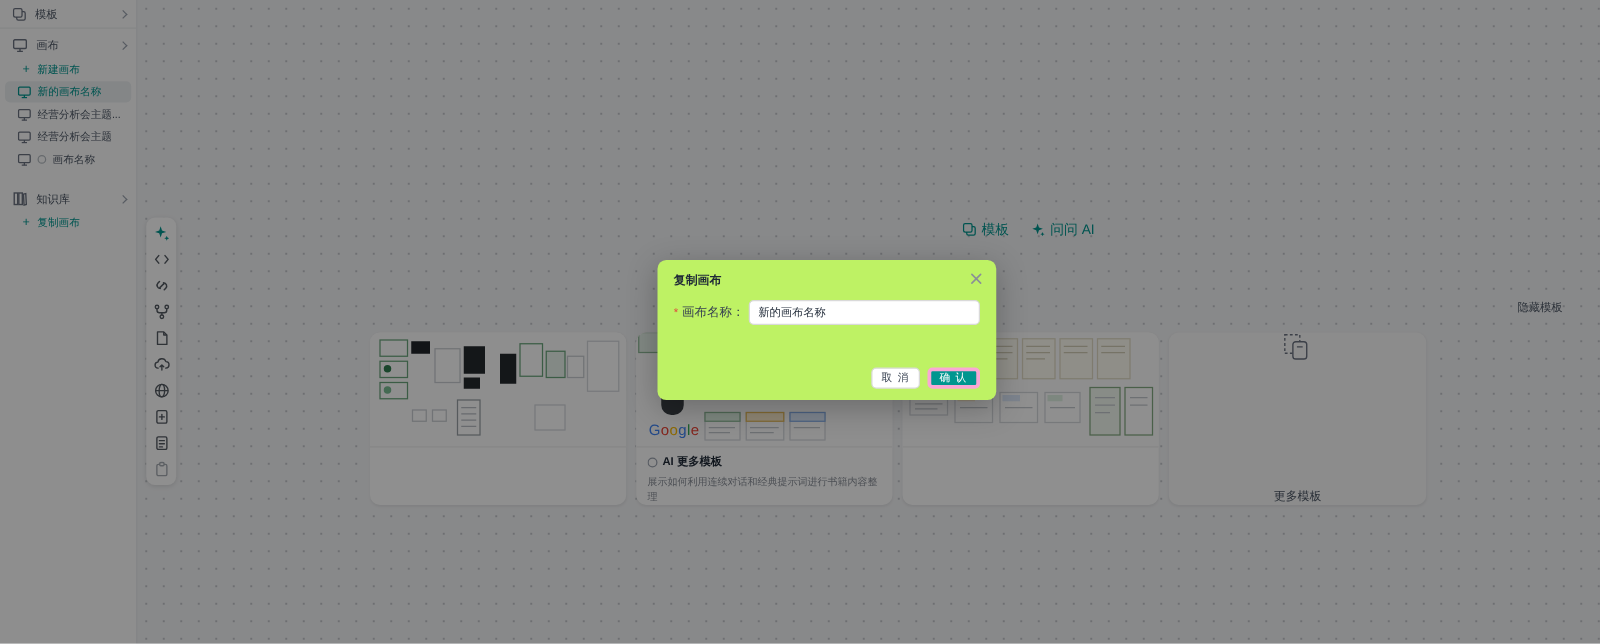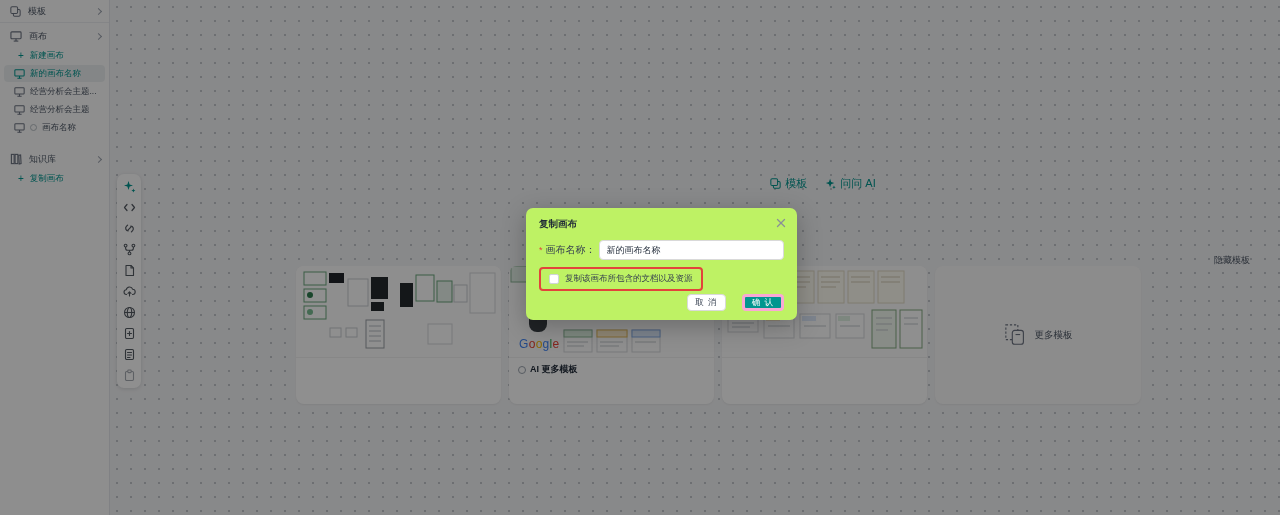--- a/index.html
+++ b/index.html
@@ -6,36 +6,36 @@
   html,body { width:1280px; height:515px; overflow:hidden; font-family:"Liberation Sans","DejaVu Sans",sans-serif; }
   .app { position:relative; width:1280px; height:515px; background:#f3f4f6; }
 
   
   .canvas-area { position:absolute; left:110px; top:0; right:0; bottom:0; background:#f3f4f6;
     background-image:radial-gradient(#c3c7cc 1px, transparent 1.2px); background-size:14px 14px; }
   .hint { position:absolute; left:603px; top:151px; width:220px; text-align:center;
     font-size:11.5px; color:#4b5563; letter-spacing:.5px; }
   .actions { position:absolute; left:603px; top:176px; width:220px; display:flex; justify-content:center; gap:18px; }
   .action { display:flex; align-items:center; gap:4px; color:#00968F; font-size:11px; cursor:pointer; }
-  .hide-templates { position:absolute; left:1104px; top:254px; font-size:9px; color:#4b5563; cursor:pointer; }
+  .hide-templates { position:absolute; left:1104px; top:240px; font-size:9px; color:#4b5563; cursor:pointer; }
 
   
   .cards { position:absolute; left:186px; top:266px; display:flex; gap:8px; }
   .card { width:205px; height:138px; background:#fff; border-radius:8px; overflow:hidden;
     box-shadow:0 1px 2px rgba(0,0,0,.06); }
   .card-preview { width:205px; height:92px; background:#fdfdfd; border-bottom:1px solid #f0f0f0; position:relative; }
   .card-footer { padding:5px 9px 0 9px; }
   .card-title { font-size:9px; font-weight:bold; color:#1f2937; display:flex; align-items:center; gap:4px;
     white-space:nowrap; overflow:hidden; }
   .card-desc { margin-top:4px; font-size:8px; color:#8a8f98; line-height:1.45; }
   .google-brand { position:absolute; left:10px; bottom:6px; font-size:12px; font-weight:normal; letter-spacing:.3px; }
   .gl1,.gl4 { color:#4285F4; } .gl2,.gl6 { color:#EA4335; } .gl3 { color:#FBBC05; } .gl5 { color:#34A853; }
   .ring { display:inline-block; width:8px; height:8px; border:1px solid #9ca3af; border-radius:50%; flex:none; }
   .card-more { width:206px; height:138px; background:#fafafa; border-radius:8px; display:flex;
-    flex-direction:row; align-items:center; justify-content:center; gap:7px; box-shadow:0 1px 2px rgba(0,0,0,.06); cursor:pointer; }
+    flex-direction:column; align-items:center; justify-content:space-between; gap:7px; box-shadow:0 1px 2px rgba(0,0,0,.06); cursor:pointer; }
   .card-more-label { font-size:9.5px; color:#4b5563; }
 
   
   .sidebar { position:absolute; left:0; top:0; width:110px; height:515px; background:#fefefe;
     border-right:1px solid #e5e7eb; padding-top:1px; }
   .s-row { display:flex; align-items:center; height:20px; padding:0 8px 0 10px; font-size:9px; color:#4b5563; cursor:pointer; }
   .s-row .lbl { margin-left:7px; flex:1; white-space:nowrap; overflow:hidden; }
   .chev { width:5px; height:5px; border-right:1px solid #9ca3af; border-top:1px solid #9ca3af;
     transform:rotate(45deg); flex:none; }
   .s-div { height:1px; background:#eceef0; margin:1px 0 3px 0; }
@@ -63,21 +63,21 @@
   .modal-close { position:absolute; right:10px; top:9px; width:12px; height:12px; cursor:pointer; }
   .modal-row { display:flex; align-items:center; margin-top:9px; gap:3px; }
   .req { color:#e2443b; font-size:9px; }
   .field-label { font-size:10px; color:#374151; white-space:nowrap;text-align:center; }
   .name-input { flex:1; height:20px; border:1px solid #d9d9d9; border-radius:4px; font-size:9px;
     padding:0 7px; color:#1f2937; outline:none; font-family:inherit; }
   .checkbox-row { display:inline-flex; align-items:center; gap:6px; margin-top:7px;
     border:2px solid #e2443b; border-radius:4px; padding:4px 8px; cursor:pointer; }
   .checkbox { width:10px; height:10px; border:1px solid #cfd4d9; border-radius:2px; background:#fff; flex:none; }
   .checkbox-label { font-size:8.5px; color:#374151; white-space:nowrap; }
-  .modal-footer { position:absolute; right:13px; bottom:9px; display:flex; gap:16px;padding-left:48px; }
+  .modal-footer { position:absolute; right:13px; bottom:9px; display:flex; gap:6px;padding-left:48px; }
   .btn { height:17px; min-width:28px; padding:0 7px; border-radius:4px; font-size:8.5px;
     display:flex; align-items:center; justify-content:center; cursor:pointer; font-family:inherit; letter-spacing:1px; }
   .btn-cancel { background:#fff; border:1px solid #d9d9d9; color:#374151; }
   .btn-confirm { background:#00968F; border:3px solid #f9a8d4; color:#fff; }
 
   svg.ic { display:block; }
 </style>
 </head>
 <body>
 
@@ -167,20 +167,21 @@
                 <line x1="126" y1="76" x2="147" y2="76"></line>
               </g>
           </svg>
           <div class="google-brand"><span class="gl1">G</span><span class="gl2">o</span><span class="gl3">o</span><span class="gl4">g</span><span class="gl5">l</span><span class="gl6">e</span></div>
         </div>
         <div class="card-footer">
           <div class="card-title">
               <span class="ring"></span>
               <span>AI 更多模板</span>
             </div>
+          <div class="card-desc">展示如何利用连续对话和经典提示词进行书籍内容整理</div>
         </div>
       </div>
 
       <div class="card">
         <div class="card-preview">
           <svg class="ic" width="205" height="92" viewBox="0 0 205 92">
             <g fill="#fffdf3" stroke="#e2dcc6" stroke-width="1">
               <rect x="6" y="5" width="26" height="32"></rect>
                 <rect x="36" y="5" width="26" height="32"></rect>
                 <rect x="66" y="5" width="26" height="32"></rect>
@@ -426,24 +427,20 @@
           <line x1="9.5" y1="2.5" x2="2.5" y2="9.5"></line>
         </svg>
     </div>
 
     <div class="modal-row">
       <span class="req">*</span>
       <span class="field-label">画布名称：</span>
       <input class="name-input" type="text" value="新的画布名称" style="">
     </div>
 
-    <div class="checkbox-row">
-      <span class="checkbox"></span>
-      <span class="checkbox-label">复制该画布所包含的文档以及资源</span>
-    </div>
 
     <div class="modal-footer">
       <button class="btn btn-cancel">取 消</button>
       <button class="btn btn-confirm">确 认</button>
     </div>
   </div>
 
 </div>
 
 </body></html>

